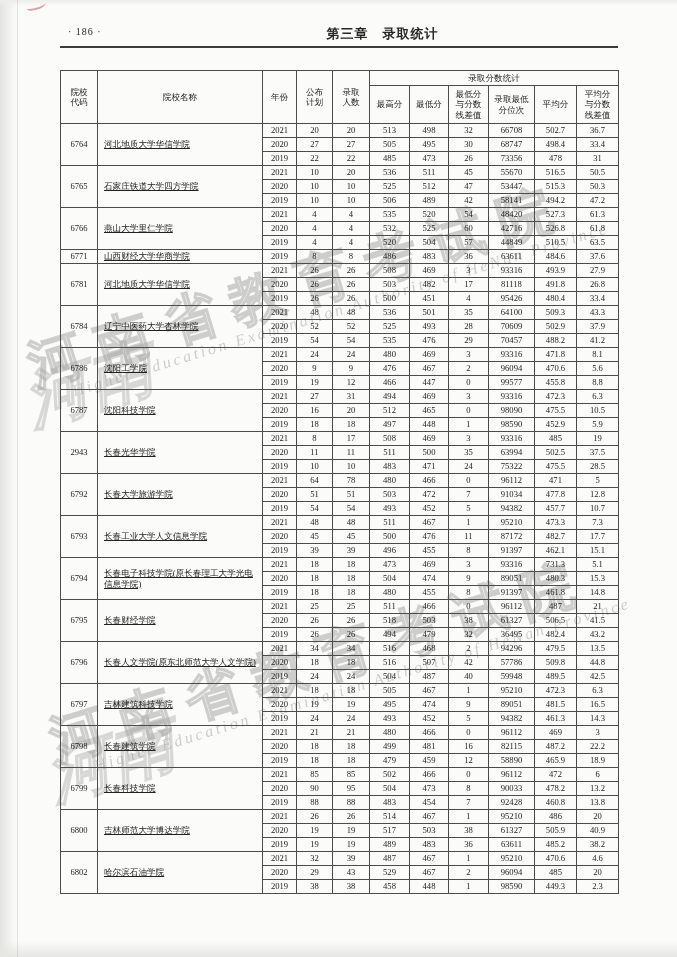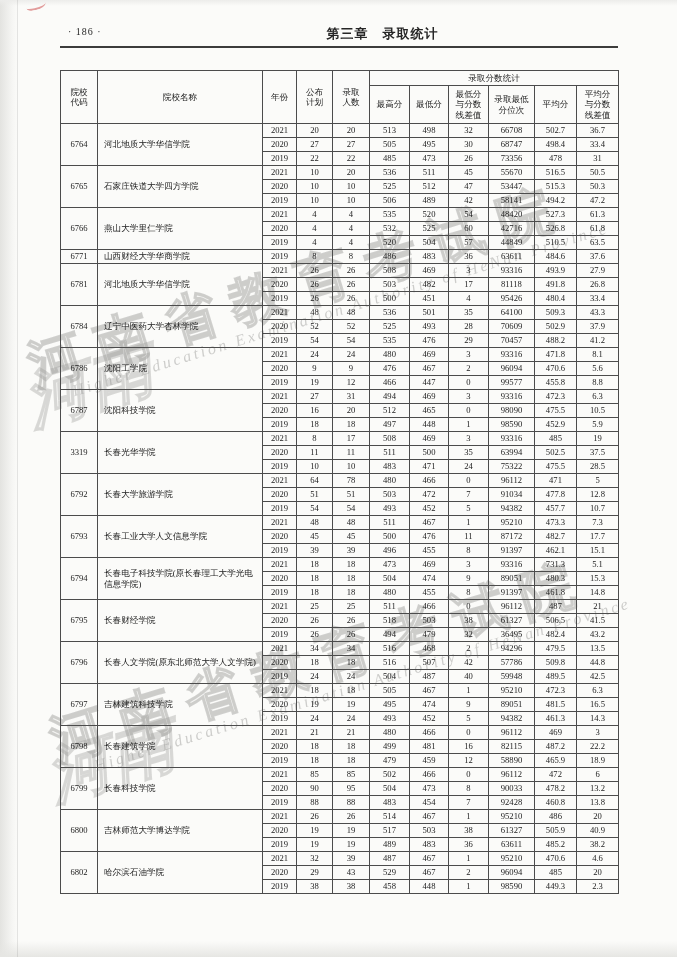--- a/index.html
+++ b/index.html
@@ -39,21 +39,21 @@
   .stat-table{position:absolute;left:60px;top:70px;z-index:1;
     border-collapse:collapse;table-layout:fixed;width:558px;}
   .stat-table th,.stat-table td{
     border:1px solid #4c4c4c;padding:0;text-align:center;vertical-align:middle;
     font-size:8.6px;line-height:1.18;font-weight:normal;color:#222;
     overflow:hidden;}
   .stat-table thead th{white-space:pre-line;}
   .th-group{height:15px;}
   .th-sub{height:38px;}
   .stat-table tbody tr{height:14px;}
-  .stat-table td.name{text-align:left;padding:0 3px 0 6px;}
+  .stat-table td.name{text-align:left;padding:0 3px 0 6px;text-decoration:underline;}
 </style>
 </head>
 <body>
 
 <div class="edge-left"></div>
 <div class="edge-top"></div>
 <div class="edge-bottom"></div>
 <div class="fold-line"></div>
 <div class="pen-mark"></div>
 
@@ -365,21 +365,21 @@
         <td>18</td>
         <td>18</td>
         <td>497</td>
         <td>448</td>
         <td>1</td>
         <td>98590</td>
         <td>452.9</td>
         <td>5.9</td>
       </tr>
       <tr>
-        <td rowspan="3">3319</td>
+        <td rowspan="3">2943</td>
         <td rowspan="3" class="name">长春光华学院</td>
         <td>2021</td>
         <td>8</td>
         <td>17</td>
         <td>508</td>
         <td>469</td>
         <td>3</td>
         <td>93316</td>
         <td>485</td>
         <td>19</td>

